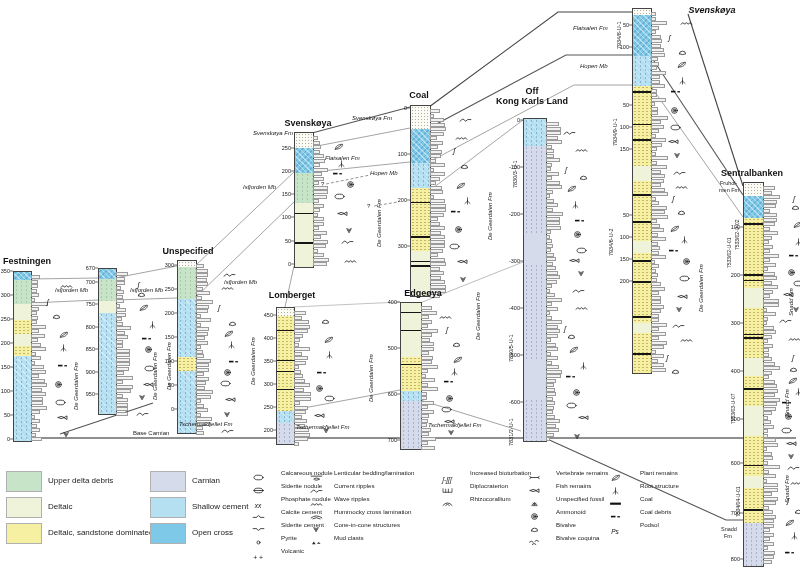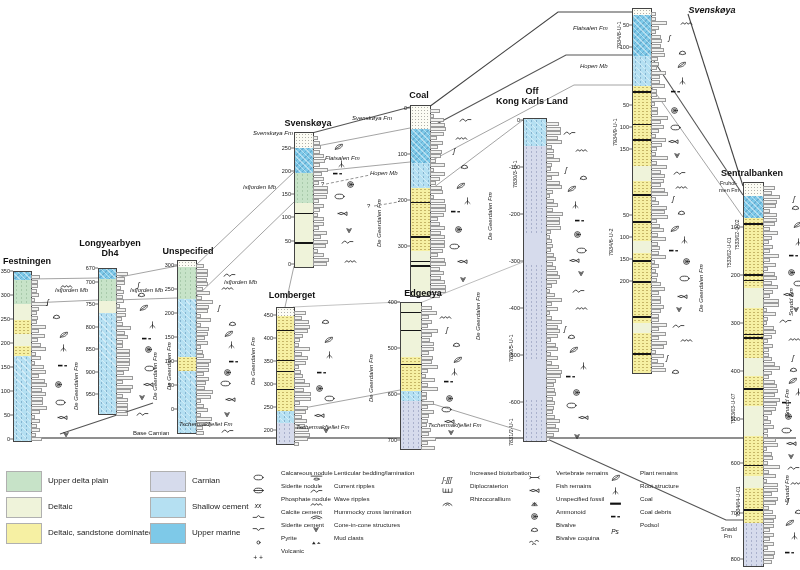--- a/index.html
+++ b/index.html
@@ -280,24 +280,20 @@
       <div class="sym" style="left: 41.5px; top: 106px;"><svg viewBox="0 0 16 10" width="15" height="9" fill="none" stroke="#222" stroke-width="0.9" stroke-linecap="round">
           <path d="M3 5q3.5-2.6 7 0q-3.5 2.6-7 0M10 5l3-1.8v3.6z"></path>
         </svg></div>
       <div class="sym" style="left: 36px; top: 119.1px;"><svg viewBox="0 0 16 10" width="15" height="9" fill="none" stroke="#222" stroke-width="0.9" stroke-linecap="round">
           <path d="M5 3l2.5 4.5L10 3M6.2 3l1.3 2.4L8.8 3"></path>
         </svg></div>
       <div class="sym" style="left: 35.6px; top: 135.1px;"><svg viewBox="0 0 16 10" width="15" height="9" fill="none" stroke="#222" stroke-width="0.9" stroke-linecap="round">
           <path d="M2 7q3-5 6 0q2-3 6-2"></path>
         </svg></div>
     </div>
-    <div class="title" style="left: 45px; top: 238px;">
-      <div>Longyearbyen</div>
-      <div>Dh4</div>
-    </div>
     <div class="tick" style="left: 69px; top: 265px;">670</div>
     <div class="tick" style="left: 69px; top: 279px;">700</div>
     <div class="tick" style="left: 69px; top: 301px;">750</div>
     <div class="tick" style="left: 69px; top: 324px;">800</div>
     <div class="tick" style="left: 69px; top: 346px;">850</div>
     <div class="tick" style="left: 69px; top: 369px;">900</div>
     <div class="tick" style="left: 69px; top: 391px;">950</div>
     <div class="col" style="left: 177px; top: 260px; width: 18px; height: 172px;">
       <div class="seg c-wh" style="top: 0px; height: 6px;"></div>
       <div class="seg c-ud" style="top: 6px; height: 32px;"></div>
@@ -1296,31 +1292,31 @@
     <div class="ann rot" style="left: 734px; top: 250px; font-size: 5px;">7533/02-U-02</div>
     <div class="ann rot" style="left: 726px; top: 268px; font-size: 5px;">7533/02-U-01</div>
     <div class="ann rot" style="left: 730px; top: 424px; font-size: 5px;">7533/03-U-07</div>
     <div class="ann rot" style="left: 735px; top: 517px; font-size: 5px;">7534/04-U-01</div>
     <div class="ann it rot" style="left: 788px; top: 316px;">Snadd Fm</div>
     <div class="ann it rot" style="left: 784px; top: 417px;">Snadd Fm</div>
     <div class="ann it rot" style="left: 784px; top: 503px;">Snadd Fm</div>
     <div class="ann" style="left: 721px; top: 526px; font-size: 5.5px;">Snadd</div>
     <div class="ann" style="left: 724px; top: 533px; font-size: 5.5px;">Fm</div>
     <div class="swatch c-ud plain" style="left: 6px; top: 471px;"></div>
-    <div class="fl-label" style="left: 48px; top: 476px;">Upper delta plain</div>
+    <div class="fl-label" style="left: 48px; top: 476px;">Upper delta debris</div>
     <div class="swatch c-de plain" style="left: 6px; top: 497px;"></div>
     <div class="fl-label" style="left: 48px; top: 502px;">Deltaic</div>
     <div class="swatch c-ds plain" style="left: 6px; top: 523px;"></div>
     <div class="fl-label" style="left: 48px; top: 528px;">Deltaic, sandstone dominated</div>
     <div class="swatch c-pd plain" style="left: 150px; top: 471px;"></div>
     <div class="fl-label" style="left: 192px; top: 476px;">Carnian</div>
     <div class="swatch c-sm plain" style="left: 150px; top: 497px;"></div>
     <div class="fl-label" style="left: 192px; top: 502px;">Shallow cement</div>
     <div class="swatch c-om plain" style="left: 150px; top: 523px;"></div>
-    <div class="fl-label" style="left: 192px; top: 528px;">Upper marine</div>
+    <div class="fl-label" style="left: 192px; top: 528px;">Open cross</div>
     <div class="sl-glyph" style="left: 250px; top: 468px;"><svg viewBox="0 0 16 10" width="15" height="9" fill="none" stroke="#222" stroke-width="0.9" stroke-linecap="round">
         <ellipse cx="8" cy="5" rx="5" ry="2.6"></ellipse>
       </svg></div>
     <div class="sl-label" style="left: 281px; top: 469px;">Calcareous nodule</div>
     <div class="sl-glyph" style="left: 250px; top: 481px;"><svg viewBox="0 0 16 10" width="15" height="9" fill="none" stroke="#222" stroke-width="0.9" stroke-linecap="round">
         <ellipse cx="8" cy="5" rx="5" ry="2.6"></ellipse>
         <line x1="3" y1="5" x2="13" y2="5"></line>
       </svg></div>
     <div class="sl-label" style="left: 281px; top: 482px;">Siderite nodule</div>
     <div class="sl-glyph" style="left: 250px; top: 494px;"><span>xx</span></div>

